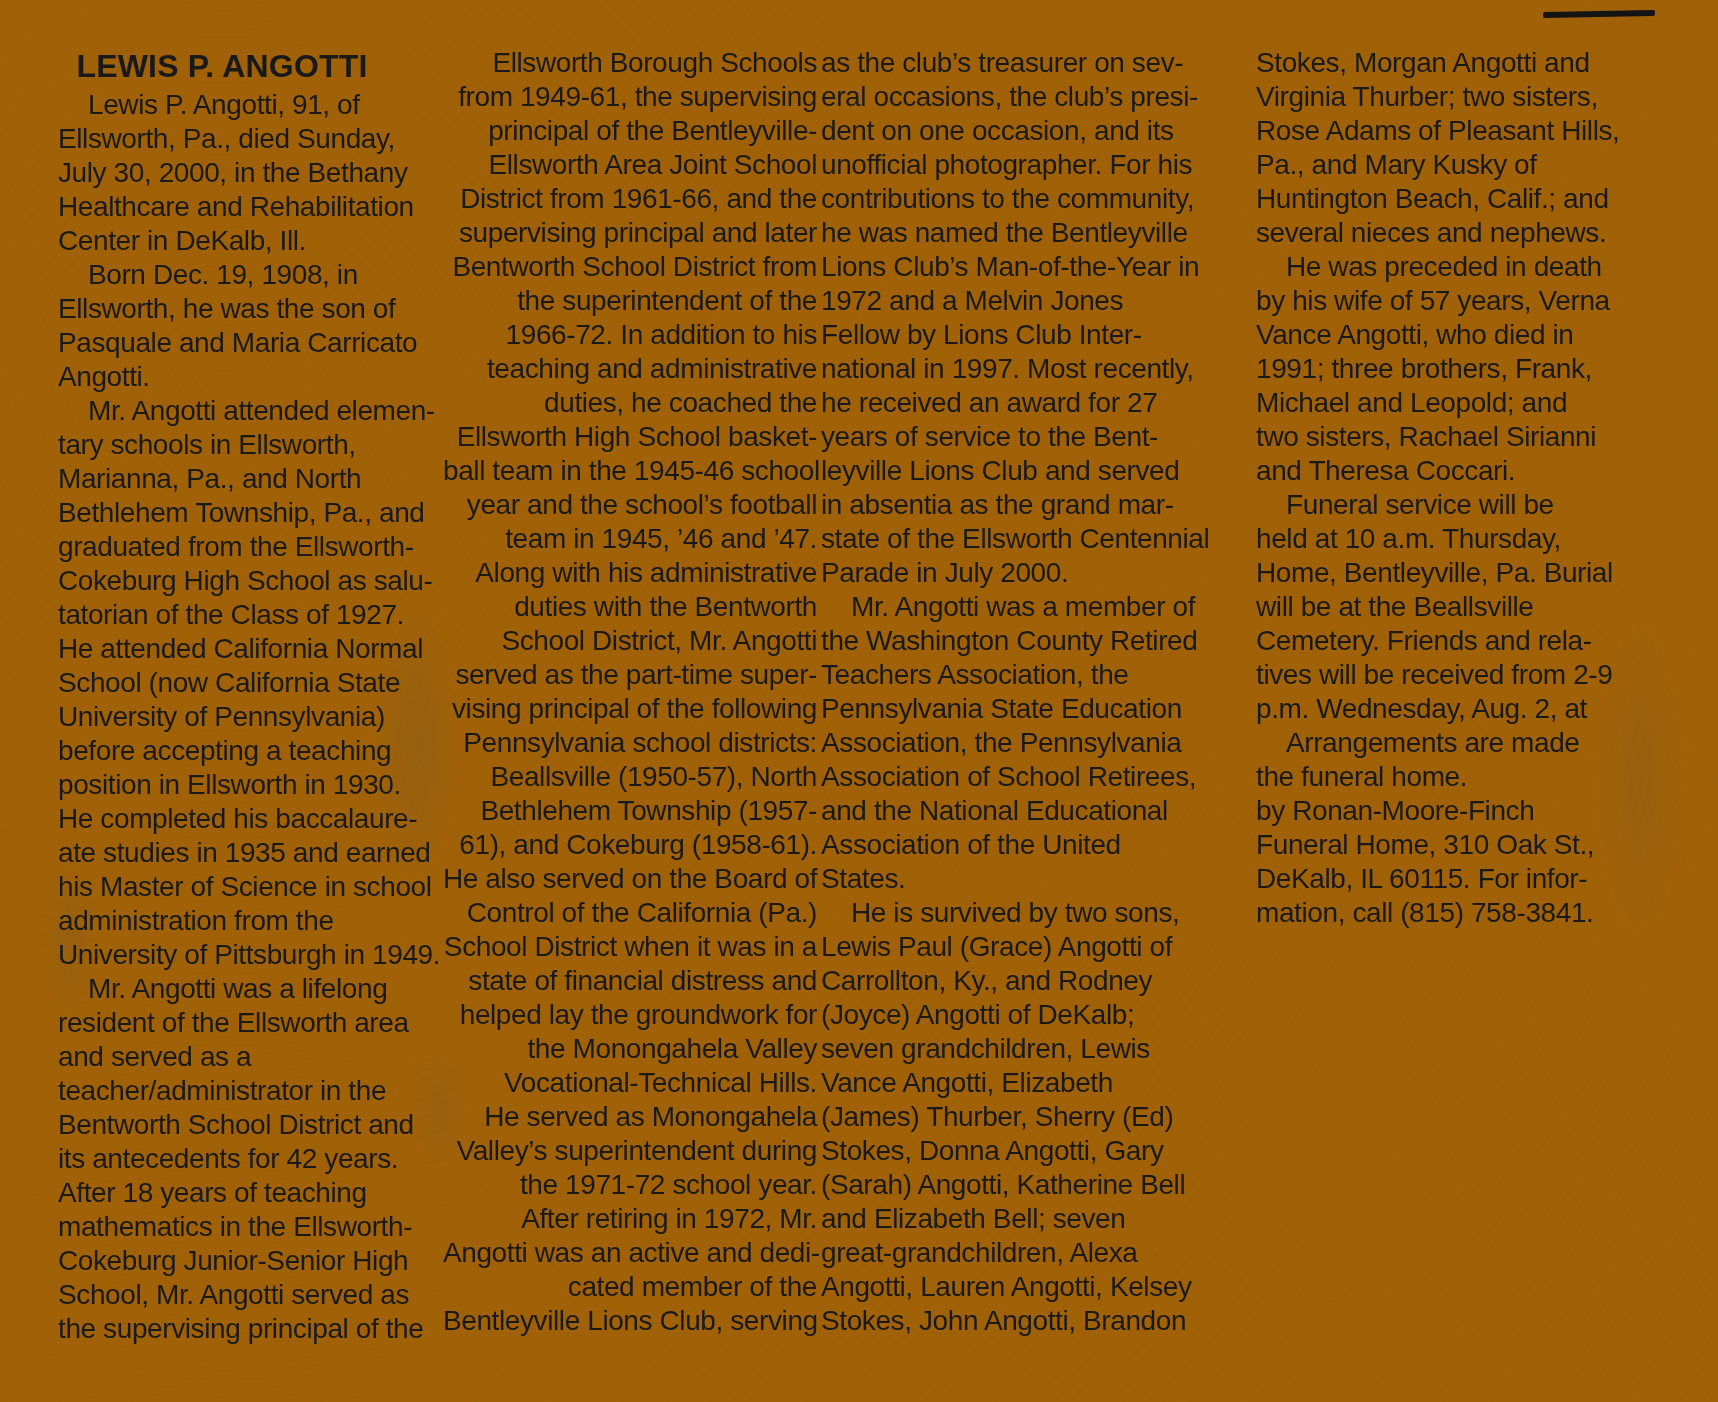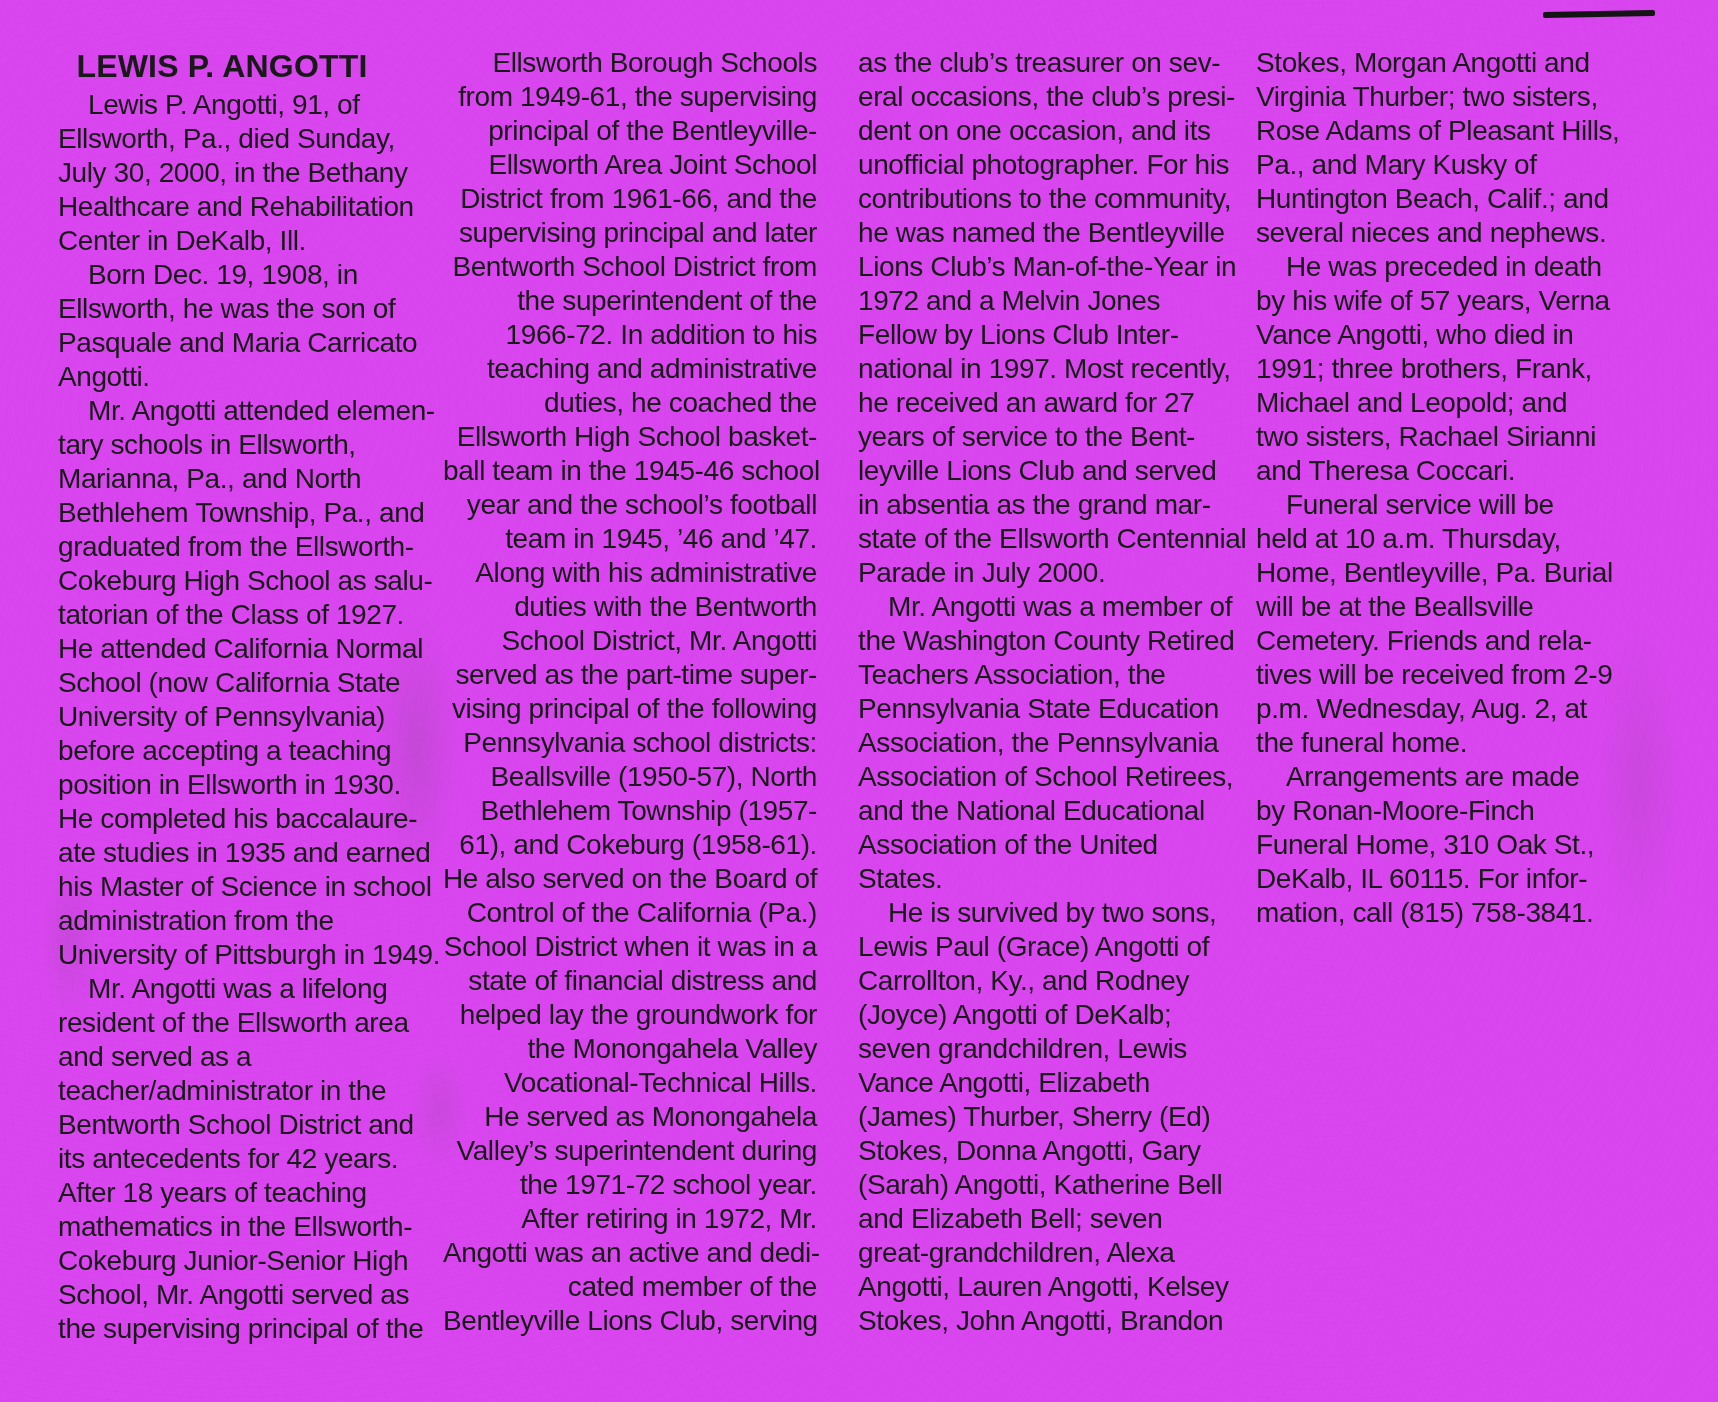--- a/index.html
+++ b/index.html
@@ -4,21 +4,21 @@
 <style>
   html, body {
     margin: 0;
     padding: 0;
     background: #e8e8e8;
   }
   .page {
     position: relative;
     width: 1718px;
     height: 1402px;
-    background: #d946ef;
+    background: #a16207;
     overflow: hidden;
     font-family: "Liberation Sans", "DejaVu Sans", sans-serif;
     color: #191919;
   }
   
   .grain {
     position: absolute;
     inset: 0;
     background-image:
       repeating-radial-gradient(circle at 13% 29%, rgba(0,0,0,0.015) 0 1px, transparent 1px 9px),
@@ -28,21 +28,21 @@
   .col {
     position: absolute;
     top: 46px;
     width: 374px;
     font-size: 28px;
     line-height: 34px;
     letter-spacing: -0.4px;
   }
   .col-1 { left: 58px; }
   .col-2 { left: 443px; text-align: right; }
-  .col-3 { left: 858px; }
+  .col-3 { left: 821px; }
   .col-4 { left: 1256px; }
   .headline {
     font-weight: 700;
     font-size: 32px;
     line-height: 40px;
     letter-spacing: 0.2px;
     text-align: center;
     padding-right: 46px;
     margin-bottom: 2px;
     white-space: nowrap;
@@ -241,21 +241,21 @@
         <div class="line">Michael and Leopold; and</div>
         <div class="line">two sisters, Rachael Sirianni</div>
         <div class="line">and Theresa Coccari.</div>
         <div class="line indent">Funeral service will be</div>
         <div class="line">held at 10 a.m. Thursday,</div>
         <div class="line">Home, Bentleyville, Pa. Burial</div>
         <div class="line">will be at the Beallsville</div>
         <div class="line">Cemetery. Friends and rela-</div>
         <div class="line">tives will be received from 2-9</div>
         <div class="line">p.m. Wednesday, Aug. 2, at</div>
+        <div class="line indent">Arrangements are made</div>
         <div class="line">the funeral home.</div>
-        <div class="line indent">Arrangements are made</div>
         <div class="line">by Ronan-Moore-Finch</div>
         <div class="line">Funeral Home, 310 Oak St.,</div>
         <div class="line">DeKalb, IL 60115. For infor-</div>
         <div class="line">mation, call (815) 758-3841.</div>
       </div>
   </div>
 </div>
 
 </body></html>

